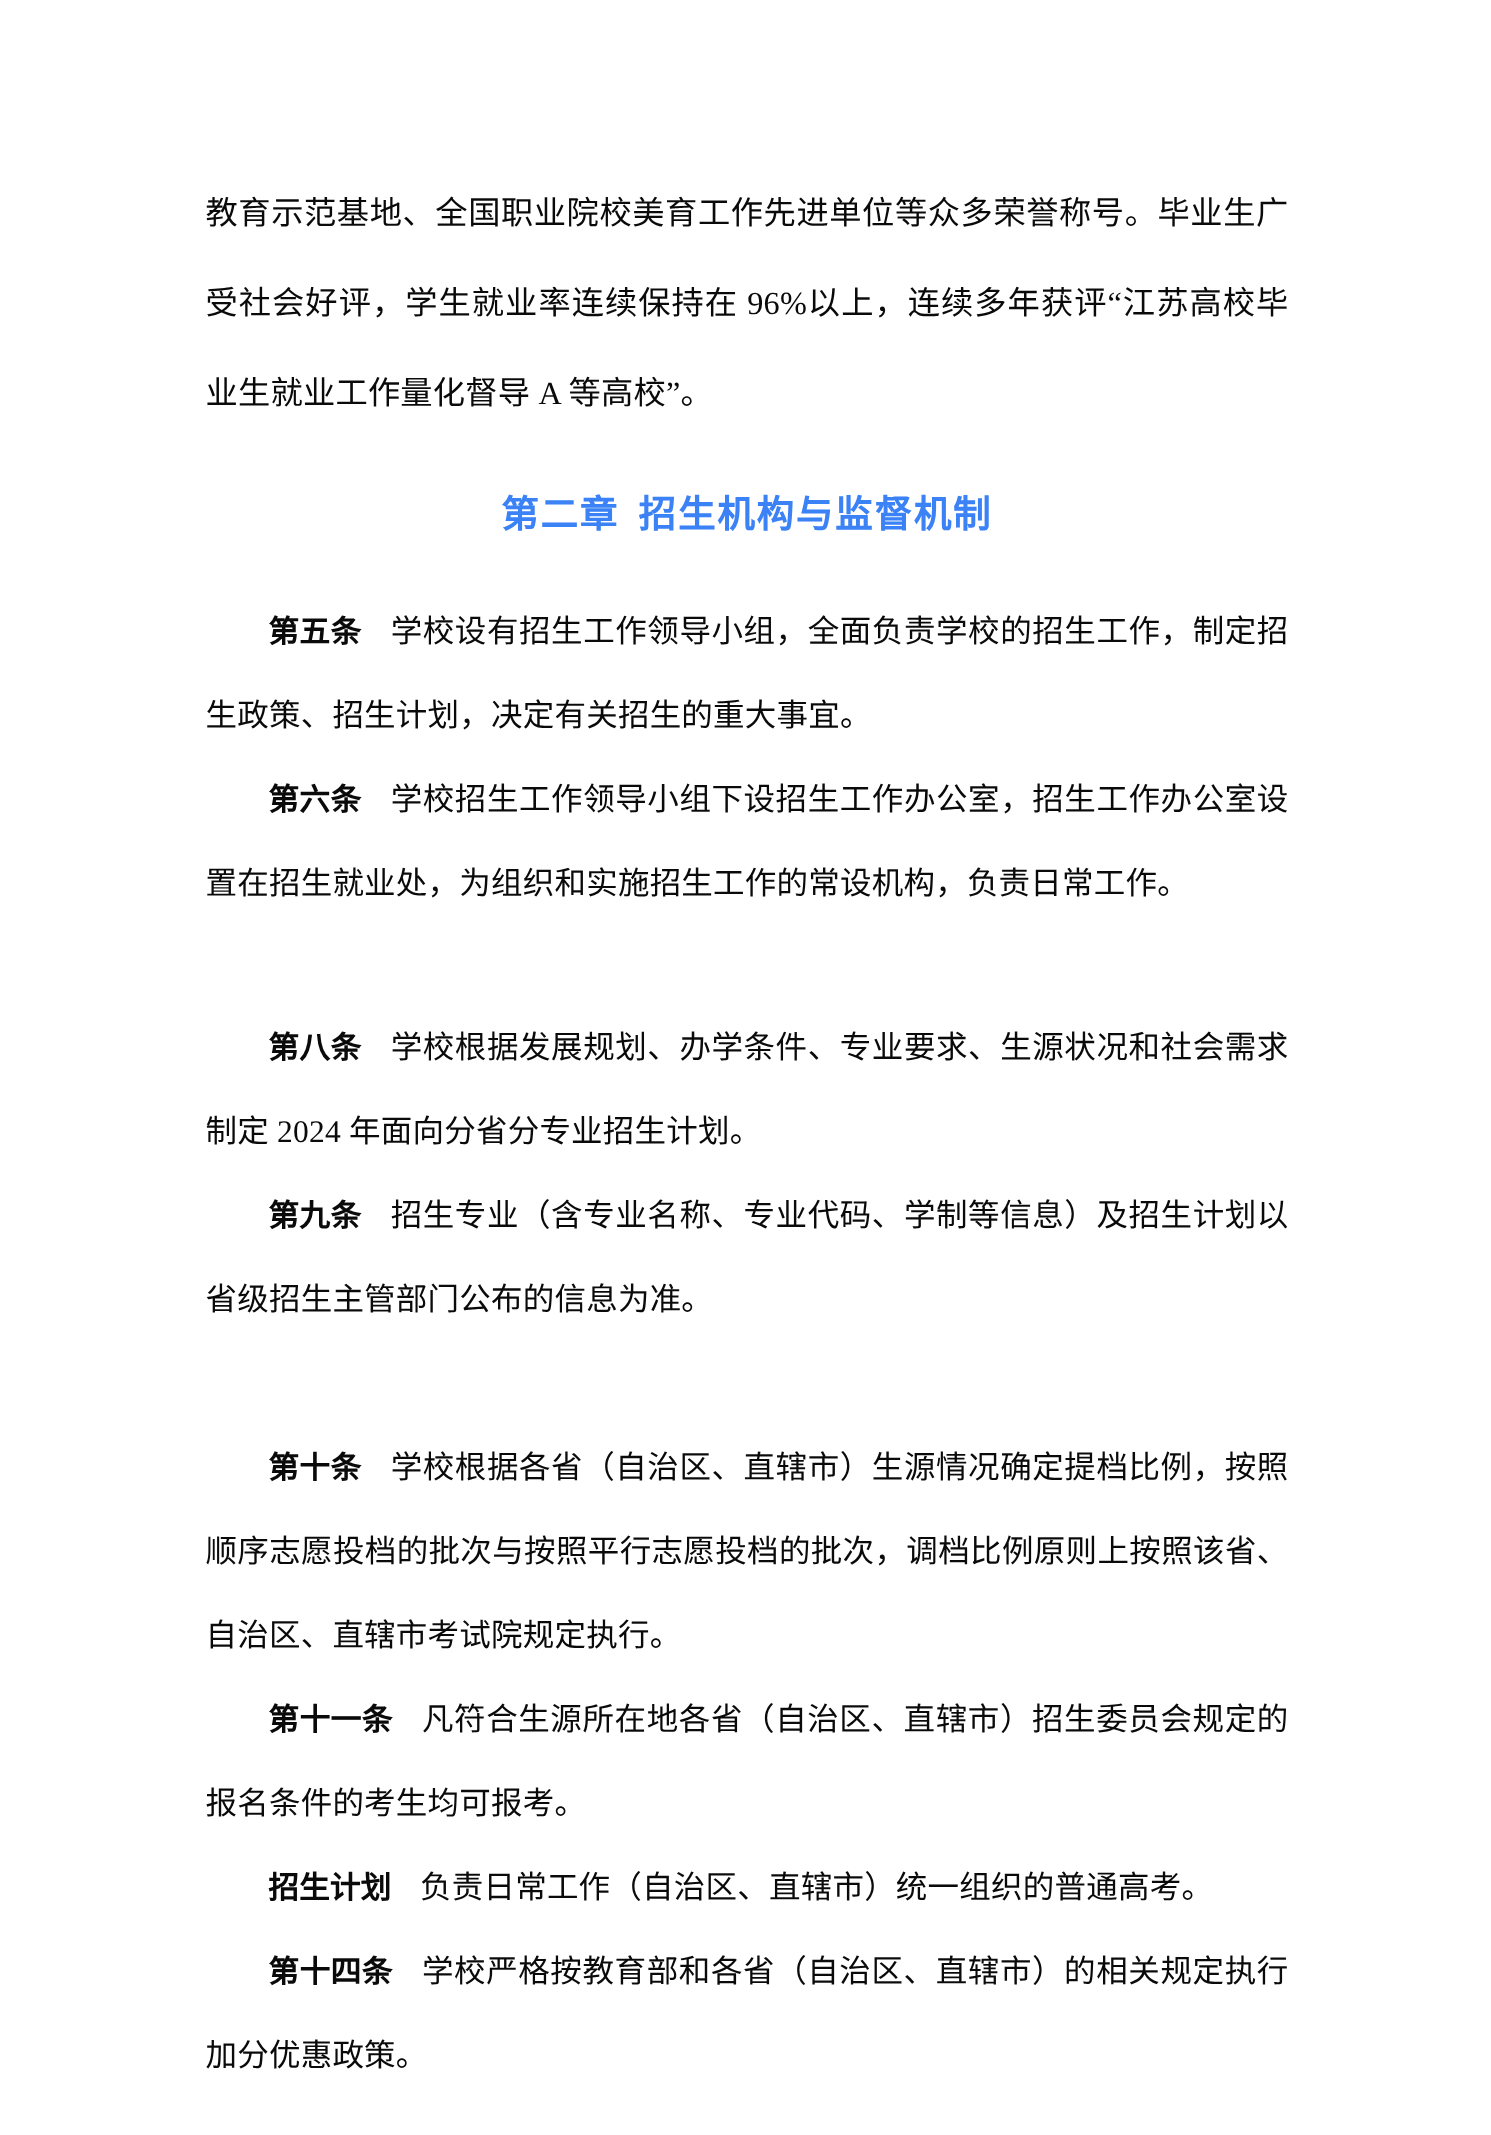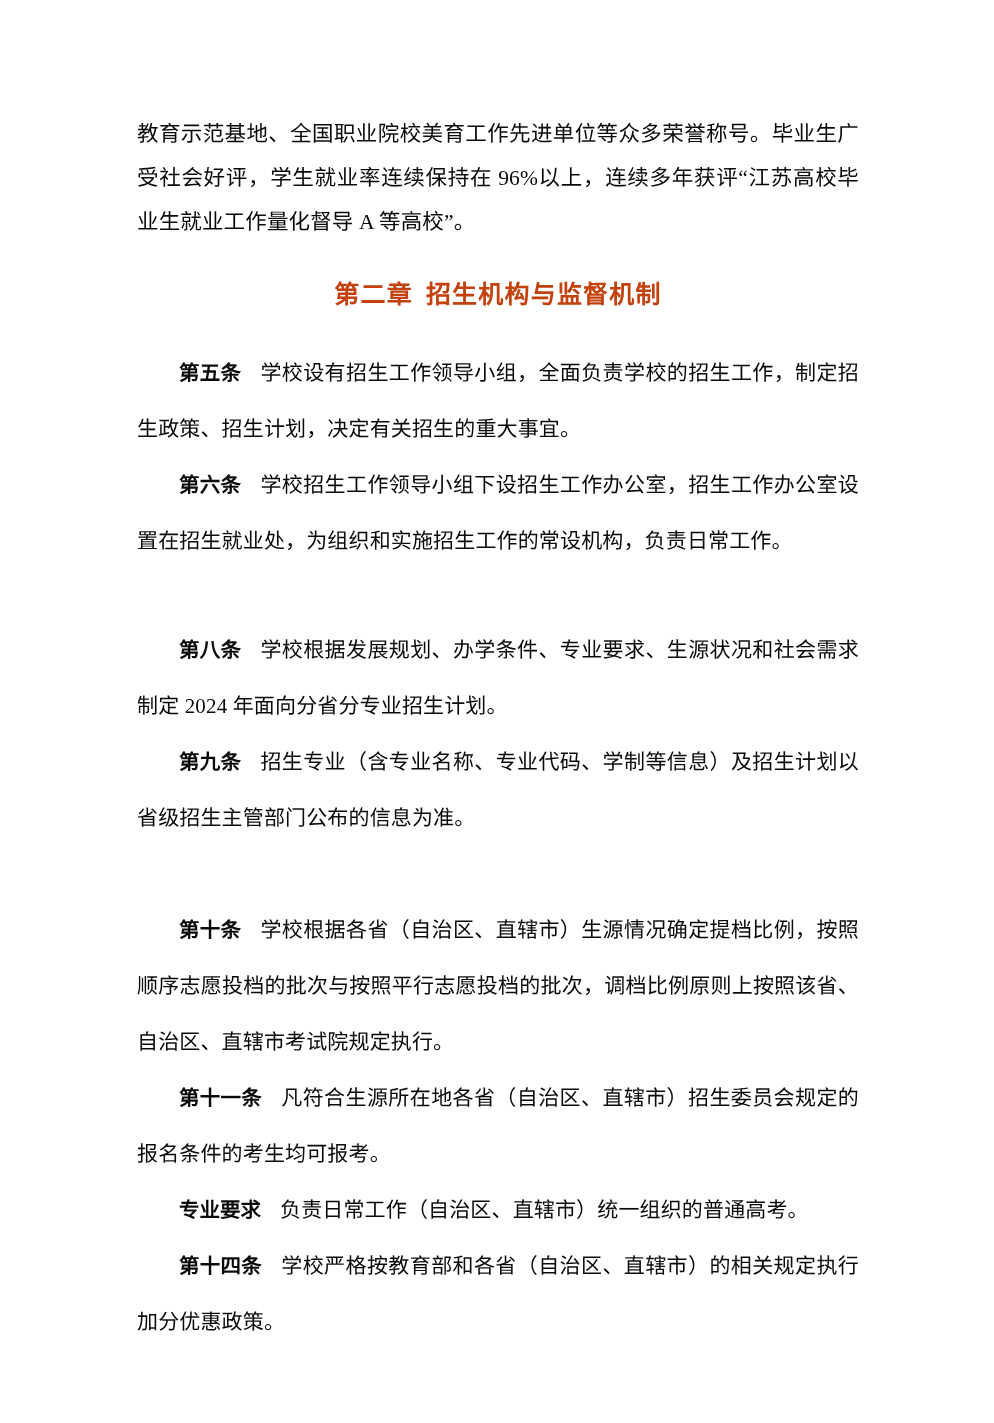--- a/index.html
+++ b/index.html
@@ -28,21 +28,21 @@
     position: absolute;
     left: 137px;
     top: 112px;
     width: 722px;
   }
 
   
   .para {
     font-family: "Liberation Serif", "DejaVu Serif", serif;
     font-size: 21.5px;
-    line-height: 44px;
+    line-height: 60px;
     text-align: justify;
     text-justify: inter-ideograph;
     letter-spacing: 0.15px;
     margin: 0;
     color: #0a0a0a;
   }
 
   .para + .para {
     margin-top: 0px;
   }
@@ -69,21 +69,21 @@
 
   
   .chapter {
     font-family: "DejaVu Sans", "Liberation Sans", sans-serif;
     font-weight: bold;
     font-size: 25px;
     line-height: 44px;
     text-align: center;
     letter-spacing: 1.2px;
     margin: 0;
-    color: #c2410c;
+    color: #3b82f6;
   }
   .chapter .sp {
     display: inline-block;
     width: 13px;
   }
 
   
   .sp-before-ch2 { height: 29px; }
   .sp-after-ch2  { height: 28px; }
   .sp-before-ch3 { height: 25px; }
@@ -136,21 +136,21 @@
 
     <p class="para article">
       <span class="marker">第十条</span><span class="gap"></span><span>学校根据各省（自治区、直辖市）生源情况确定提档比例，按照顺序志愿投档的批次与按照平行志愿投档的批次，调档比例原则上按照该省、自治区、直辖市考试院规定执行。</span>
     </p>
 
     <p class="para article">
       <span class="marker">第十一条</span><span class="gap"></span><span>凡符合生源所在地各省（自治区、直辖市）招生委员会规定的报名条件的考生均可报考。</span>
     </p>
 
     <p class="para article">
-      <span class="marker">专业要求</span><span class="gap"></span><span>负责日常工作（自治区、直辖市）统一组织的普通高考。</span>
+      <span class="marker">招生计划</span><span class="gap"></span><span>负责日常工作（自治区、直辖市）统一组织的普通高考。</span>
     </p>
 
 
     <p class="para article">
       <span class="marker">第十四条</span><span class="gap"></span><span>学校严格按教育部和各省（自治区、直辖市）的相关规定执行加分优惠政策。</span>
     </p>
 
   </div>
 </div>
 

